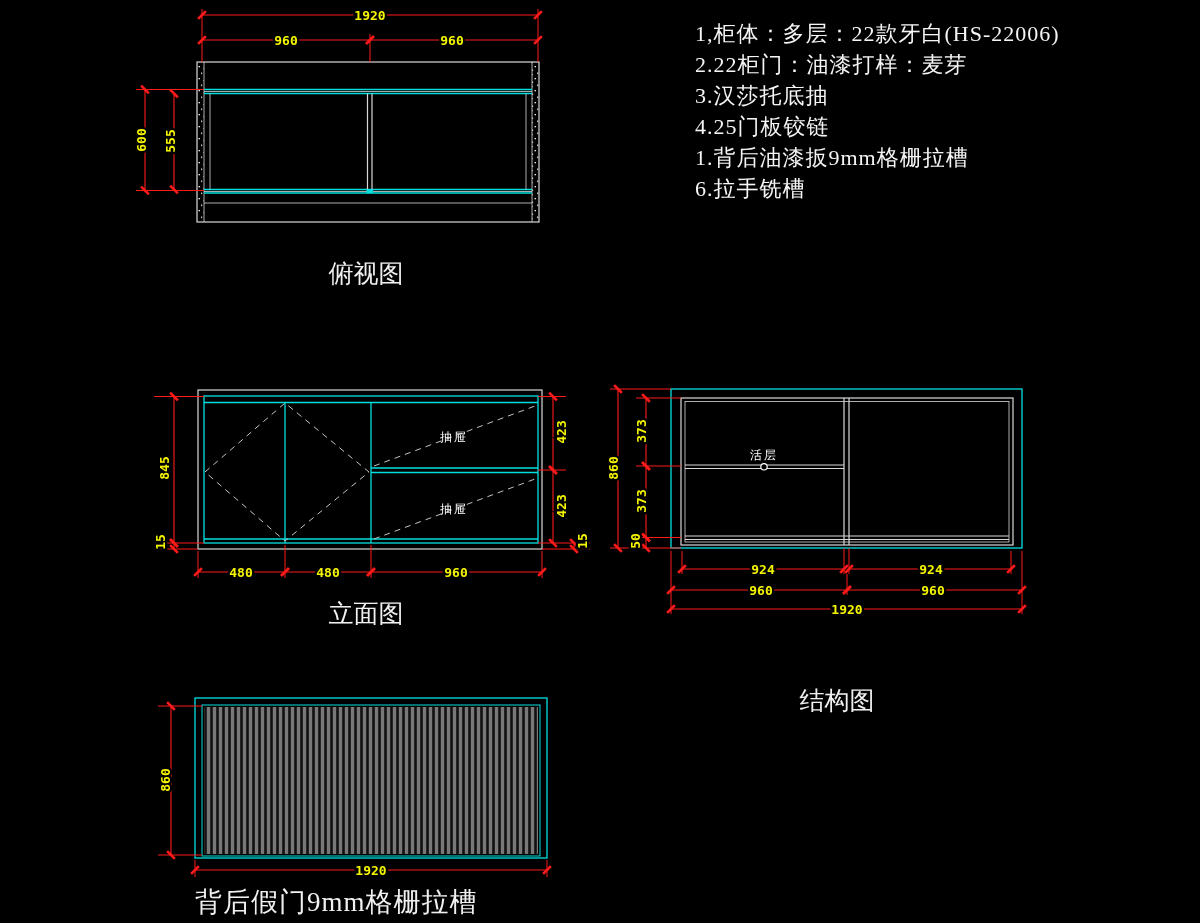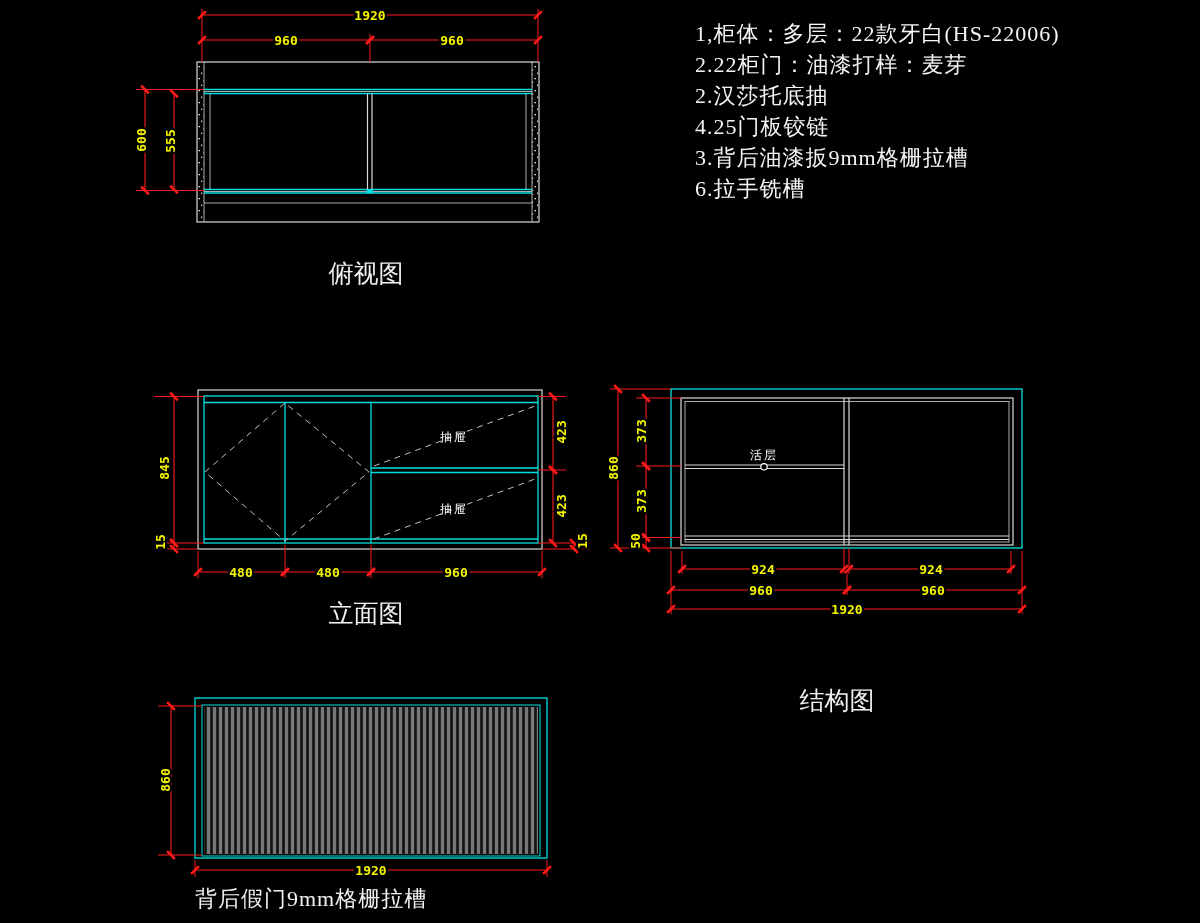--- a/index.html
+++ b/index.html
@@ -19,21 +19,21 @@
       dominant-baseline:middle;letter-spacing:2px;stroke:none;}
   
   .notes{position:absolute;left:681px;top:18px;color:#f5f5f5;
          font-family:"Liberation Serif", serif;font-size:22px;line-height:31px;
          letter-spacing:1px;white-space:nowrap;}
   .vtitle{position:absolute;color:#f0f0f0;font-family:"Liberation Serif", serif;
           font-size:25px;text-align:center;white-space:nowrap;}
   .t-top{left:252px;top:257px;width:200px;}
   .t-elev{left:252px;top:597px;width:200px;text-align:center;}
   .t-struct{left:723px;top:684px;width:200px;text-align:center;}
-  .t-back{left:181px;top:884px;font-size:22px;letter-spacing:1px;}
+  .t-back{left:181px;top:884px;font-size:27px;letter-spacing:1px;}
 </style>
 </head>
 <body>
 
 <div class="canvas">
 
 <svg width="1200" height="923" viewBox="0 0 1200 923">
   <defs>
     <marker id="tk" viewBox="0 0 10 10" refX="5" refY="5" markerWidth="10" markerHeight="10" orient="auto">
       <path d="M1.5 8.5 L8.5 1.5" stroke="#ff1a1a" stroke-width="2.4"></path>
@@ -194,23 +194,23 @@
     <line x1="533" y1="860" x2="533" y2="877" class="r"></line>
     <line x1="181" y1="870" x2="533" y2="870" class="rd"></line>
     <text class="dim" x="152" y="780" transform="rotate(-90 152 780)">860</text>
     <text class="dim" x="357" y="871">1920</text>
   </g>
 </svg>
 
   <div class="notes">
     <div>1,柜体：多层：22款牙白(HS-22006)</div>
     <div>2.22柜门：油漆打样：麦芽</div>
-    <div>2.汉莎托底抽</div>
+    <div>3.汉莎托底抽</div>
     <div>4.25门板铰链</div>
-    <div>3.背后油漆扳9mm格栅拉槽</div>
+    <div>1.背后油漆扳9mm格栅拉槽</div>
     <div>6.拉手铣槽</div>
   </div>
 
   <div class="vtitle t-top">俯视图</div>
   <div class="vtitle t-elev">立面图</div>
   <div class="vtitle t-struct">结构图</div>
   <div class="vtitle t-back">背后假门9mm格栅拉槽</div>
 
 </div>
 

